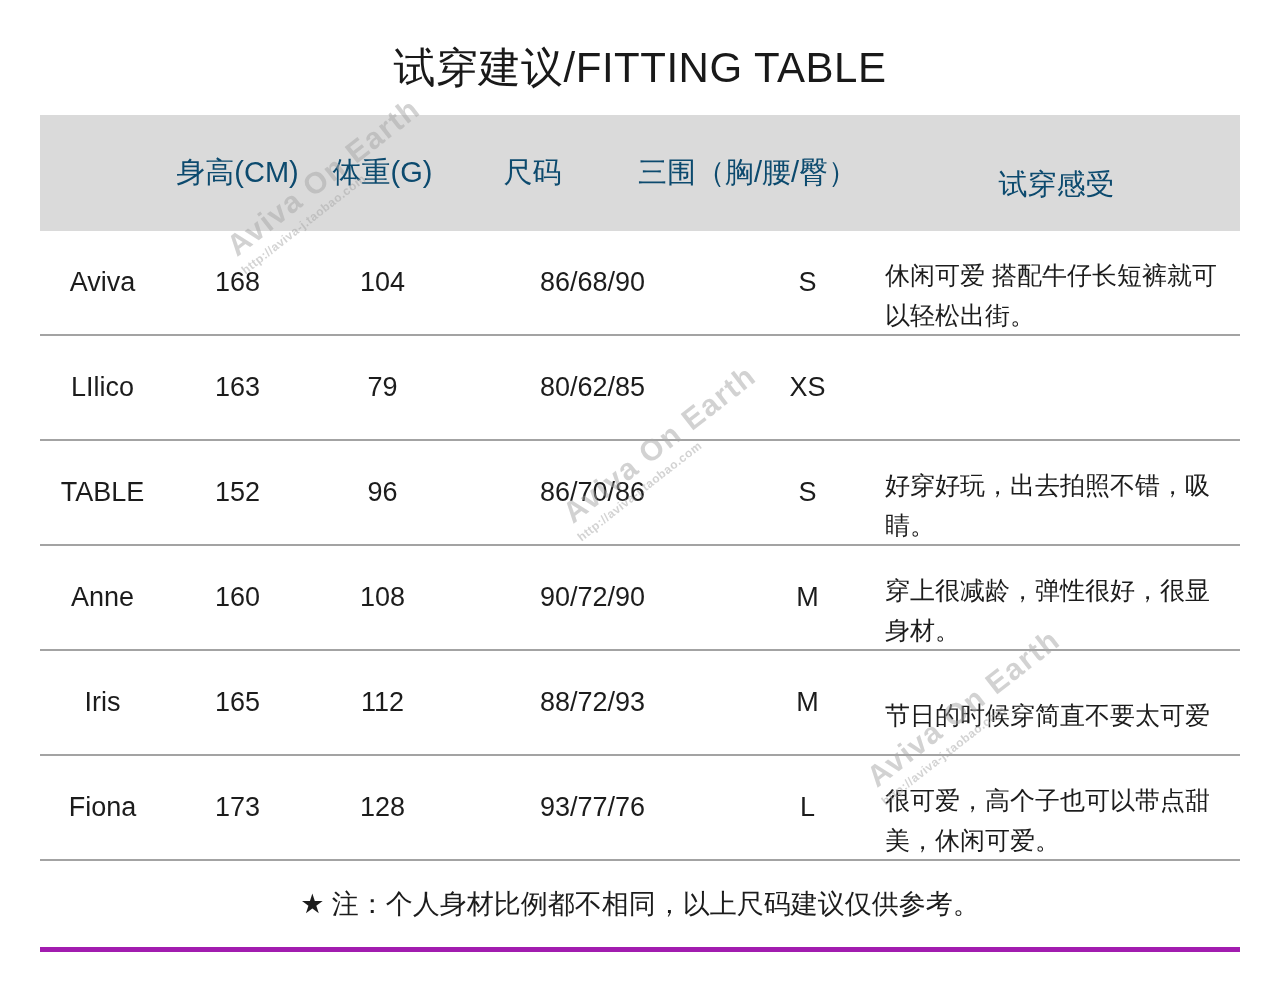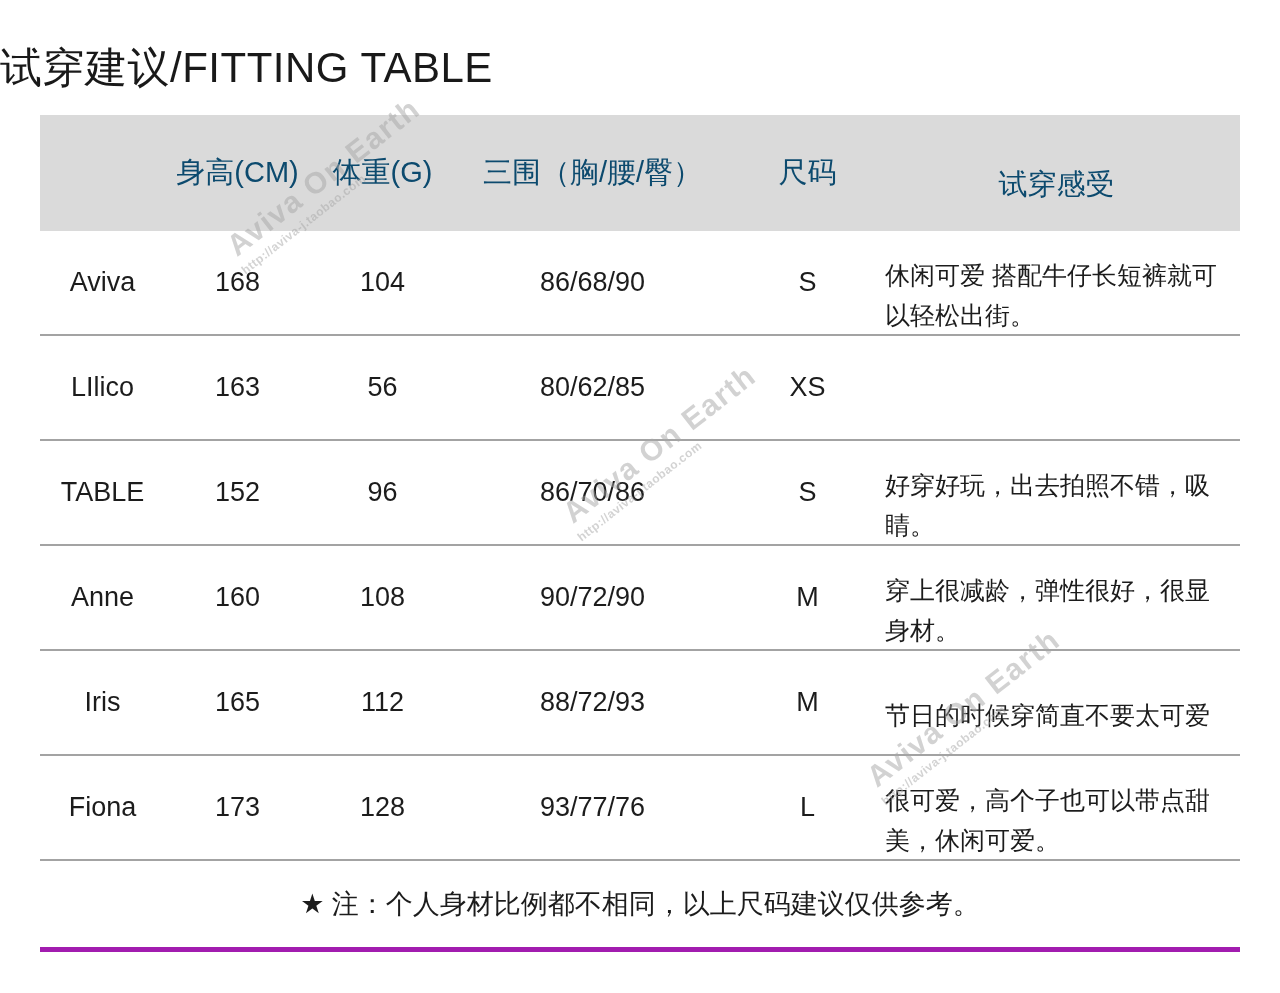--- a/index.html
+++ b/index.html
@@ -3,21 +3,21 @@
 <meta charset="utf-8">
 <style>
   html,body{margin:0;padding:0;}
   body{
     width:1280px;height:993px;position:relative;overflow:hidden;
     background:#ffffff;color:#1c1c1c;
     font-family:"Liberation Sans","DejaVu Sans",sans-serif;
   }
   .title{
     position:absolute;top:40px;left:0;width:1280px;margin:0;
-    font-size:42px;font-weight:500;letter-spacing:.5px;color:#191919;
+    text-align:center;font-size:42px;font-weight:500;letter-spacing:.5px;color:#191919;
   }
   .table{position:absolute;left:40px;top:115px;width:1200px;}
   .thead{
     display:flex;height:116px;background:#dadada;align-items:center;
     font-size:29px;color:#0c4a6e;
   }
   .trow{
     display:flex;height:105px;border-bottom:2px solid #a3a3a3;
     align-items:center;font-size:27px;box-sizing:border-box;
   }
@@ -49,38 +49,38 @@
 <body>
 
 <h1 class="title">试穿建议/FITTING TABLE</h1>
 
 <div class="table">
 
   <div class="thead">
     <div class="cell c-name"></div>
     <div class="cell c-h">身高(CM)</div>
     <div class="cell c-w">体重(G)</div>
+    <div class="cell c-s">尺码</div>
     <div class="cell c-m">三围（胸/腰/臀）</div>
-    <div class="cell c-s">尺码</div>
     <div class="cell c-c">试穿感受</div>
   </div>
 
   <div class="trow">
     <div class="cell c-name">Aviva</div>
     <div class="cell c-h">168</div>
     <div class="cell c-w">104</div>
     <div class="cell c-m">86/68/90</div>
     <div class="cell c-s">S</div>
     <div class="cell c-c">休闲可爱 搭配牛仔长短裤就可以轻松出街。</div>
   </div>
 
   <div class="trow">
     <div class="cell c-name">LIlico</div>
     <div class="cell c-h">163</div>
-    <div class="cell c-w">56</div>
+    <div class="cell c-w">79</div>
     <div class="cell c-m">80/62/85</div>
     <div class="cell c-s">XS</div>
   </div>
 
   <div class="trow">
     <div class="cell c-name">TABLE</div>
     <div class="cell c-h">152</div>
     <div class="cell c-w">96</div>
     <div class="cell c-m">86/70/86</div>
     <div class="cell c-s">S</div>

